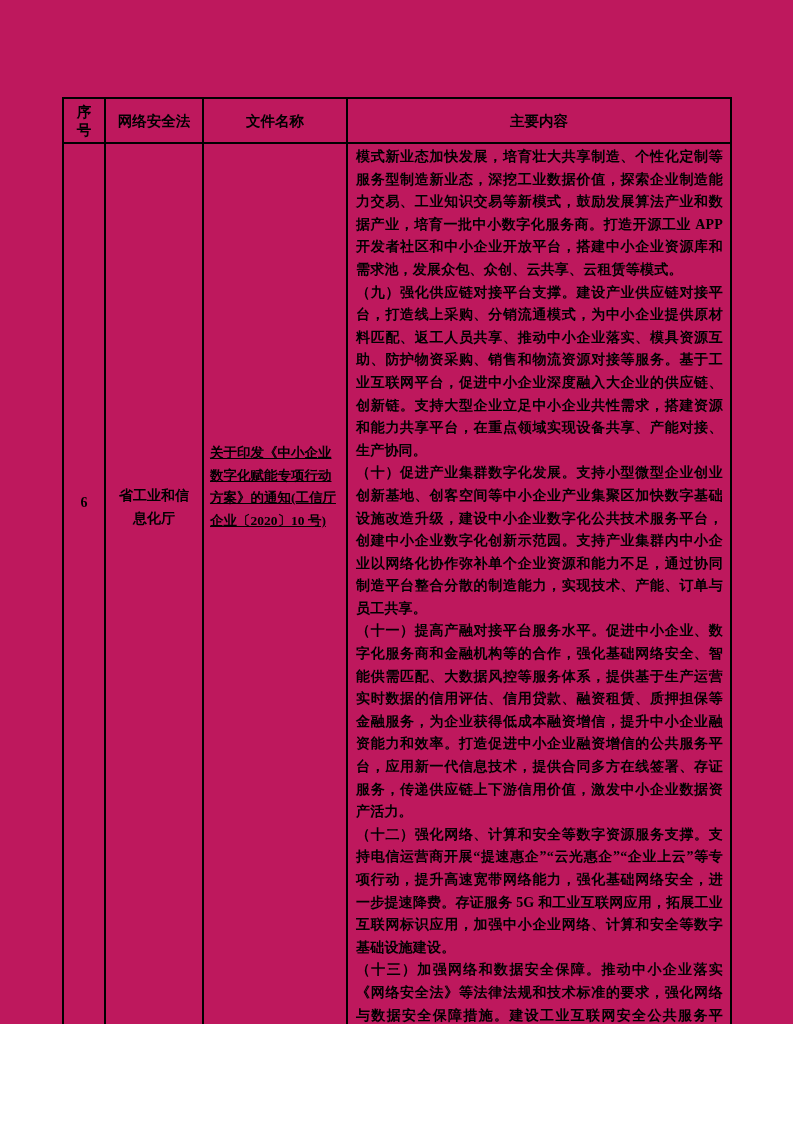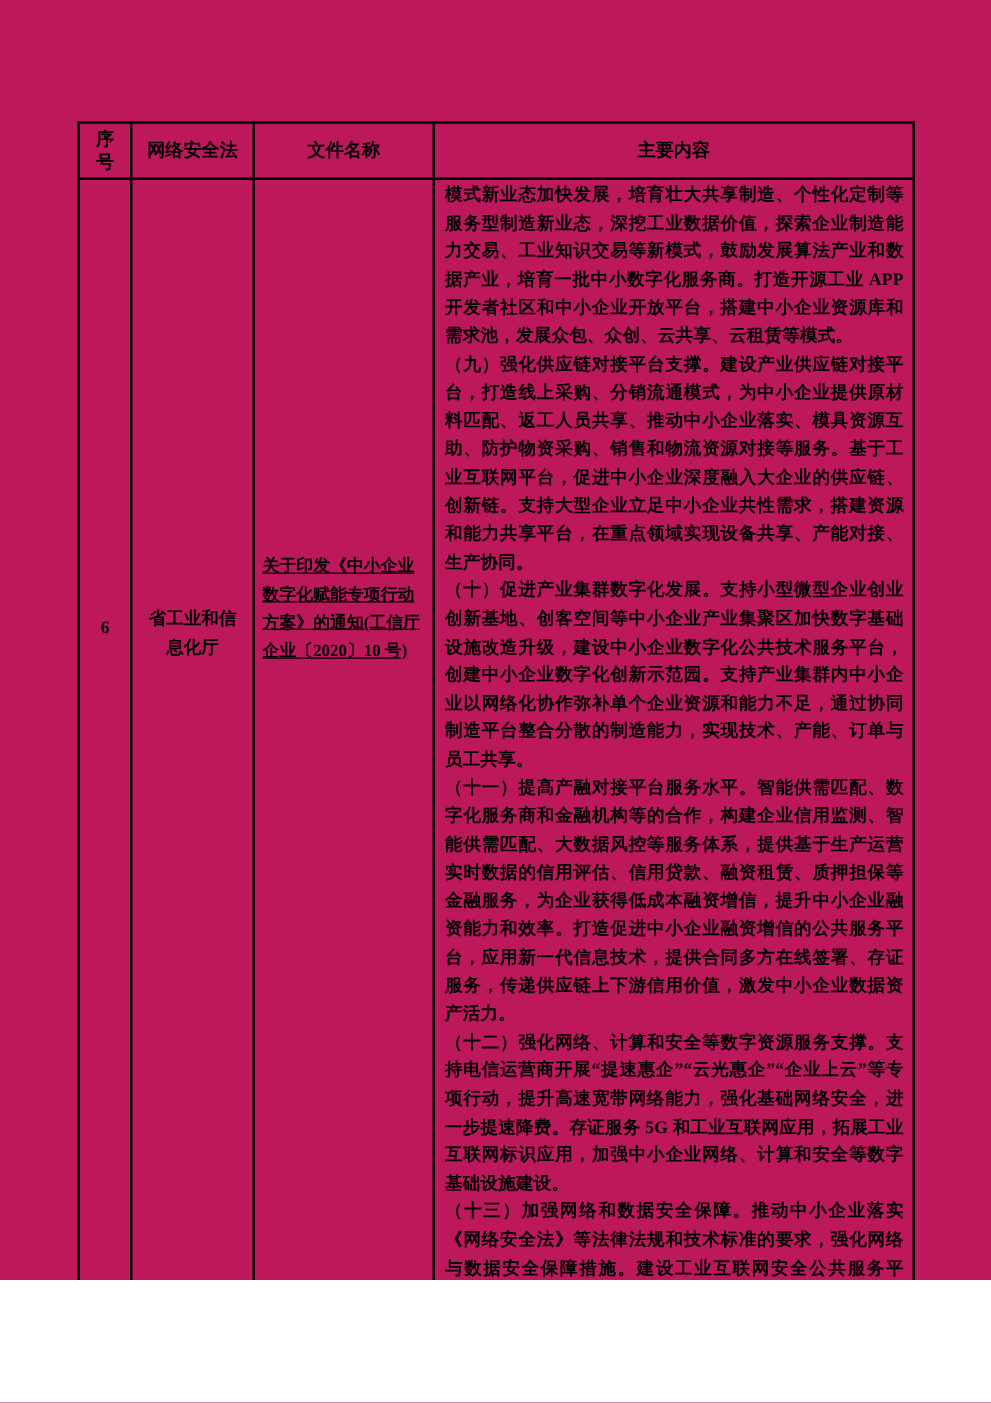--- a/index.html
+++ b/index.html
@@ -120,21 +120,21 @@
           <div class="body-text agency-val">省工业和信息化厅</div>
         </td>
         <td>
           <div class="body-text doc-val">关于印发《中小企业数字化赋能专项行动方案》的通知(工信厅企业〔2020〕10 号)</div>
         </td>
         <td>
           <div class="body-text content-box">
               <p>模式新业态加快发展，培育壮大共享制造、个性化定制等服务型制造新业态，深挖工业数据价值，探索企业制造能力交易、工业知识交易等新模式，鼓励发展算法产业和数据产业，培育一批中小数字化服务商。打造开源工业 APP 开发者社区和中小企业开放平台，搭建中小企业资源库和需求池，发展众包、众创、云共享、云租赁等模式。</p>
               <p>（九）强化供应链对接平台支撑。建设产业供应链对接平台，打造线上采购、分销流通模式，为中小企业提供原材料匹配、返工人员共享、推动中小企业落实、模具资源互助、防护物资采购、销售和物流资源对接等服务。基于工业互联网平台，促进中小企业深度融入大企业的供应链、创新链。支持大型企业立足中小企业共性需求，搭建资源和能力共享平台，在重点领域实现设备共享、产能对接、生产协同。</p>
               <p>（十）促进产业集群数字化发展。支持小型微型企业创业创新基地、创客空间等中小企业产业集聚区加快数字基础设施改造升级，建设中小企业数字化公共技术服务平台，创建中小企业数字化创新示范园。支持产业集群内中小企业以网络化协作弥补单个企业资源和能力不足，通过协同制造平台整合分散的制造能力，实现技术、产能、订单与员工共享。</p>
-              <p>（十一）提高产融对接平台服务水平。智能供需匹配、数字化服务商和金融机构等的合作，构建企业信用监测、智能供需匹配、大数据风控等服务体系，提供基于生产运营实时数据的信用评估、信用贷款、融资租赁、质押担保等金融服务，为企业获得低成本融资增信，提升中小企业融资能力和效率。打造促进中小企业融资增信的公共服务平台，应用新一代信息技术，提供合同多方在线签署、存证服务，传递供应链上下游信用价值，激发中小企业数据资产活力。</p>
+              <p>（十一）提高产融对接平台服务水平。促进中小企业、数字化服务商和金融机构等的合作，强化基础网络安全、智能供需匹配、大数据风控等服务体系，提供基于生产运营实时数据的信用评估、信用贷款、融资租赁、质押担保等金融服务，为企业获得低成本融资增信，提升中小企业融资能力和效率。打造促进中小企业融资增信的公共服务平台，应用新一代信息技术，提供合同多方在线签署、存证服务，传递供应链上下游信用价值，激发中小企业数据资产活力。</p>
               <p>（十二）强化网络、计算和安全等数字资源服务支撑。支持电信运营商开展“提速惠企”“云光惠企”“企业上云”等专项行动，提升高速宽带网络能力，强化基础网络安全，进一步提速降费。存证服务 5G 和工业互联网应用，拓展工业互联网标识应用，加强中小企业网络、计算和安全等数字基础设施建设。</p>
               <p>（十三）加强网络和数据安全保障。推动中小企业落实《网络安全法》等法律法规和技术标准的要求，强化网络与数据安全保障措施。建设工业互联网安全公共服务平台，面向广大中小企业提供网络和数据安全技术支持服务。鼓励安全服务商创新安全服务模式，质押担保等金融服务，为中小企业量身定制全天候、全方位、立体化的安全解决方案。</p>
             </div>
         </td>
       </tr>
     </tbody>
   </table>
 
 
 </div>

